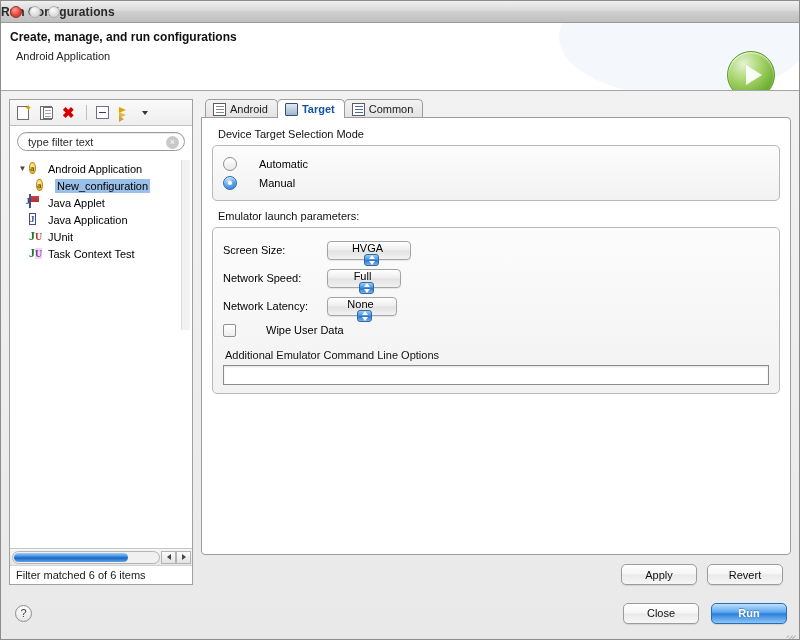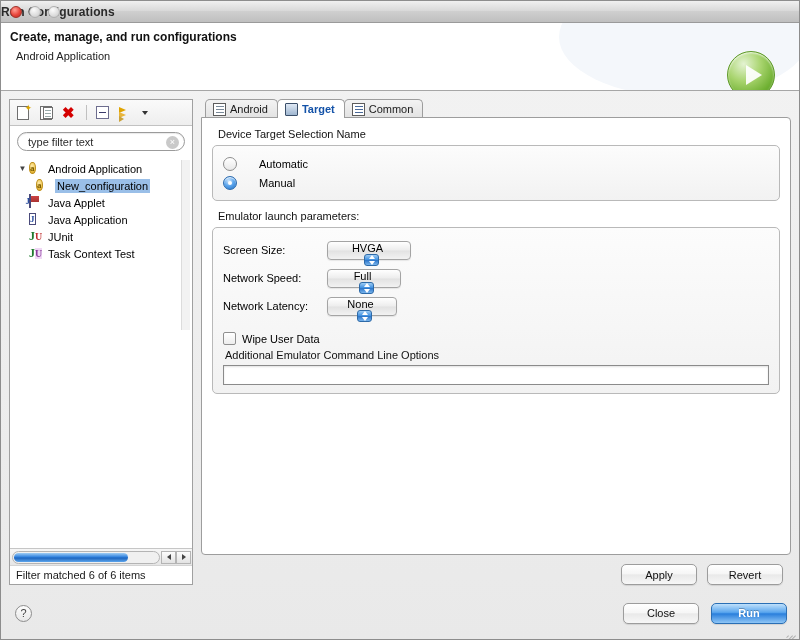--- a/index.html
+++ b/index.html
@@ -343,21 +343,21 @@
   .popup .stepper {
     width: 15px; height: 16px; border-radius: 3px;
     background: linear-gradient(180deg,#9fcdf5 0%,#3e8fe0 48%,#2a74c8 52%,#79b4ec 100%);
     border: 1px solid #2d6aa8;
     display: flex; flex-direction: column; align-items: center; justify-content: center;
     gap: 2px;
   }
   .stepper .up { width:0;height:0;border-left:3px solid transparent;border-right:3px solid transparent;border-bottom:4px solid #fff; }
   .stepper .dn { width:0;height:0;border-left:3px solid transparent;border-right:3px solid transparent;border-top:4px solid #fff; }
 
-  .check-row { display: flex; align-items: flex-end; height: 21px; }
+  .check-row { display: flex; align-items: flex-start; height: 21px; gap: 24px; }
   .checkbox {
     width: 13px; height: 13px; margin-right: 6px; flex: none;
     background: linear-gradient(180deg,#ffffff,#ededed);
     border: 1px solid #8f8f8f; border-radius: 2px;
     box-shadow: inset 0 1px 1px rgba(255,255,255,.9);
   }
   .check-label { font-size: 11px; color: #000; }
 
   .opt-title { font-size: 11px; color: #111; margin: 4px 0 4px 2px; }
   #opt-input {
@@ -554,21 +554,21 @@
           <div class="tab">
             <span class="tab-ic ti-list">
                 <i></i>
               </span>
             <span>Common</span>
           </div>
         </div>
 
         <div id="tabpanel">
 
-          <div class="section-label">Device Target Selection Name</div>
+          <div class="section-label">Device Target Selection Mode</div>
 
           <div class="groupbox">
             <div class="radio-row">
               <span class="radio"></span>
               <span class="radio-label">Automatic</span>
             </div>
             <div class="radio-row">
               <span class="radio on"></span>
               <span class="radio-label">Manual</span>
             </div>

